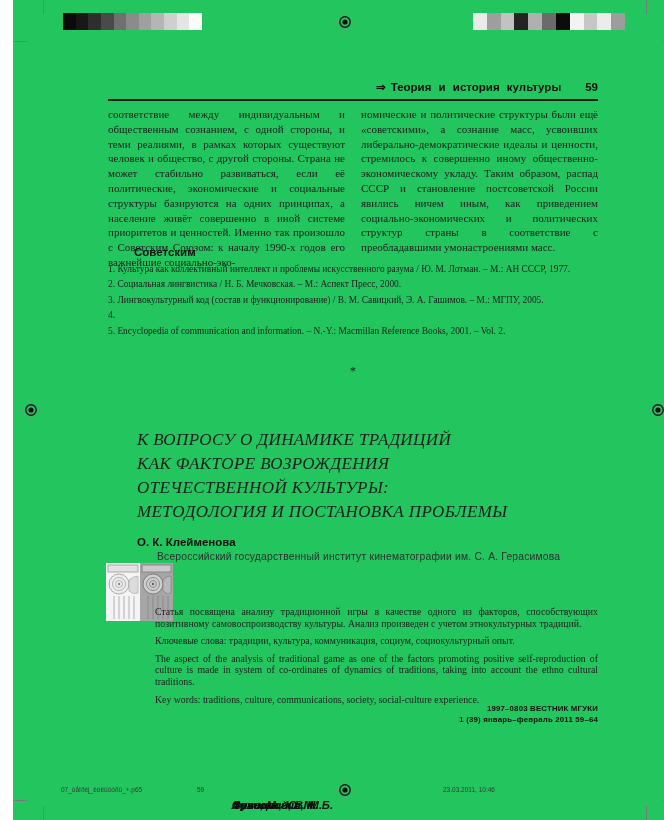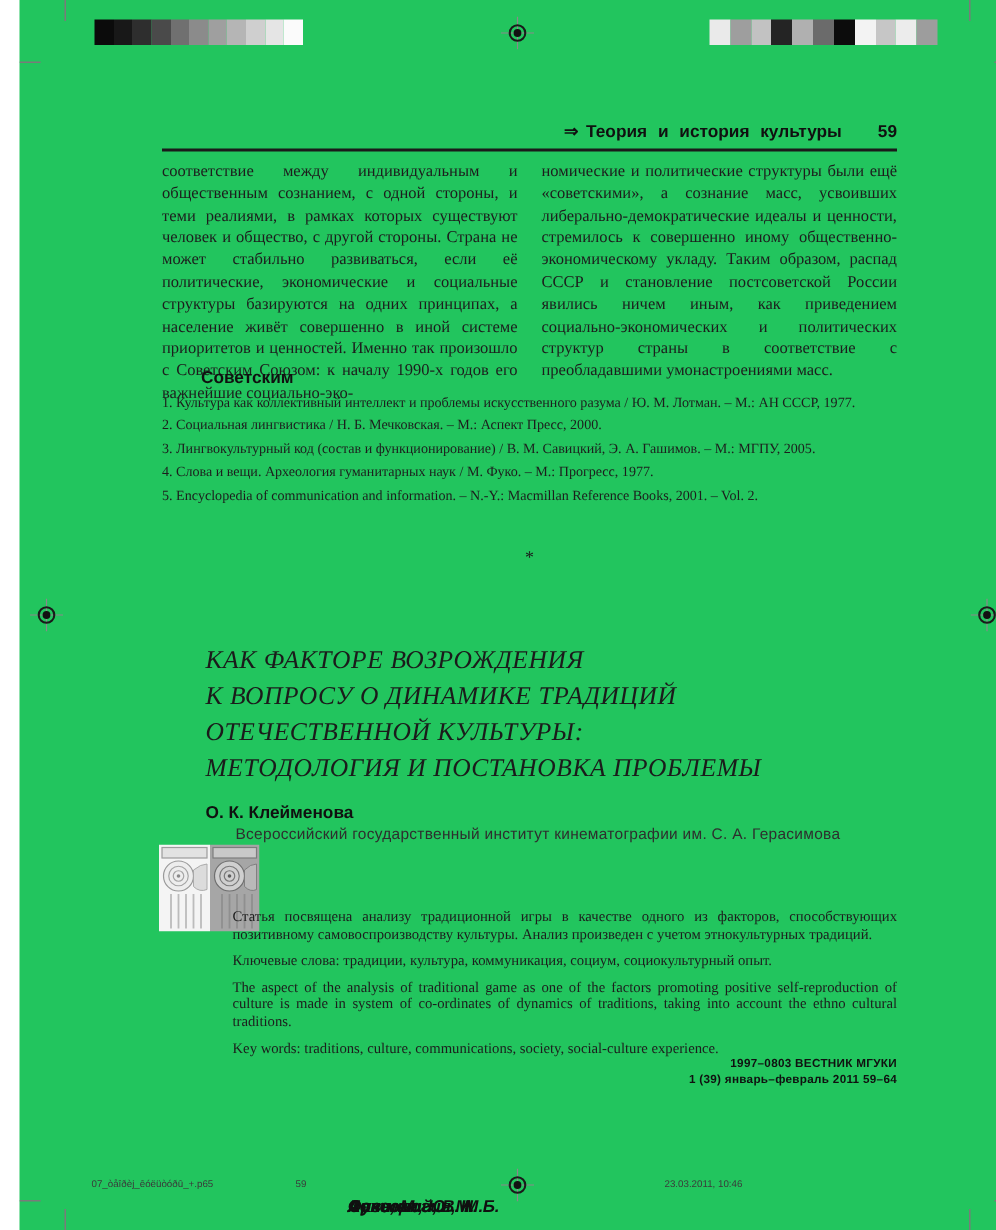--- a/index.html
+++ b/index.html
@@ -146,28 +146,28 @@
   <div class="header-rule"></div>
 
   <div class="col cleft">соответствие между индивидуальным и общественным сознанием, с одной стороны, и теми реалиями, в рамках которых существуют человек и общество, с другой стороны. Страна не может стабильно развиваться, если её политические, экономические и социальные структуры базируются на одних принципах, а население живёт совершенно в иной системе приоритетов и ценностей. Именно так произошло с Советским Союзом: к началу 1990-х годов его важнейшие социально-эко-</div>
   <div class="col cright">номические и политические структуры были ещё «советскими», а сознание масс, усвоивших либерально-демократические идеалы и ценности, стремилось к совершенно иному общественно-экономическому укладу. Таким образом, распад СССР и становление постсоветской России явились ничем иным, как приведением социально-экономических и политических структур страны в соответствие с преобладавшими умонастроениями масс.</div>
 
   <div class="notes-heading">Советским</div>
   <div class="notes">
     <p class="note"><span>1.</span> <span class="author">Лотман, Ю. М.</span> <span>Культура как коллективный интеллект и проблемы искусственного разума / Ю. М. Лотман. – М.: АН СССР, 1977.</span></p>
     <p class="note"><span>2.</span> <span class="author">Археология, Н. Б.</span> <span>Социальная лингвистика / Н. Б. Мечковская. – М.: Аспект Пресс, 2000.</span></p>
     <p class="note"><span>3.</span> <span class="author">Савицкий, В. М.</span> <span>Лингвокультурный код (состав и функционирование) / В. М. Савицкий, Э. А. Гашимов. – М.: МГПУ, 2005.</span></p>
-    <p class="note"><span>4.</span> <span class="author">Фуко, М.</span> <span>Слова и вещи. Археология гуманитарных наук / М. Фуко. – М.: Прогресс, 1977.</span></p>
+    <p class="note"><span>4.</span> <span class="author">Фуко, М.</span> </p>
     <p class="note"><span>5.</span> <span class="author"></span> <span>Encyclopedia of communication and information. – N.-Y.: Macmillan Reference Books, 2001. – Vol. 2.</span></p>
   </div>
   <div class="separator">*</div>
 
   <h1 class="title">
+    <div>К ВОПРОСУ О ДИНАМИКЕ ТРАДИЦИЙ</div>
     <div>КАК ФАКТОРЕ ВОЗРОЖДЕНИЯ</div>
-    <div>К ВОПРОСУ О ДИНАМИКЕ ТРАДИЦИЙ</div>
     <div>ОТЕЧЕСТВЕННОЙ КУЛЬТУРЫ:</div>
     <div>МЕТОДОЛОГИЯ И ПОСТАНОВКА ПРОБЛЕМЫ</div>
   </h1>
   <div class="author">О. К. Клейменова</div>
   <div class="affil">Всероссийский государственный институт кинематографии им. С. А. Герасимова</div>
 
   <div class="ornament">
     <svg width="67" height="58" viewBox="0 0 67 58">
       <rect width="34" height="58" fill="#f4f4f4"></rect>
       <rect x="34" width="33" height="58" fill="#a6a6a6"></rect>

